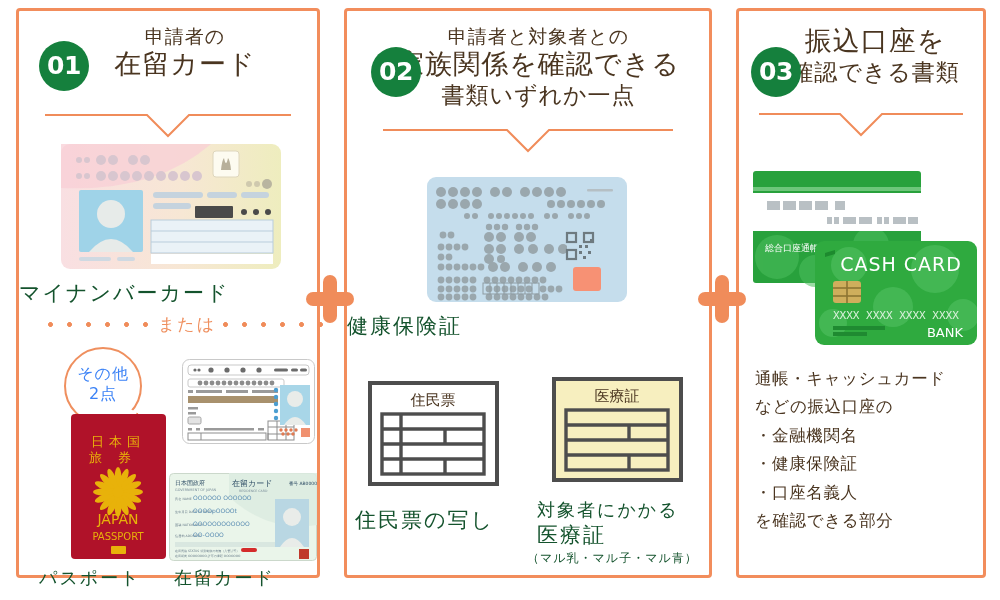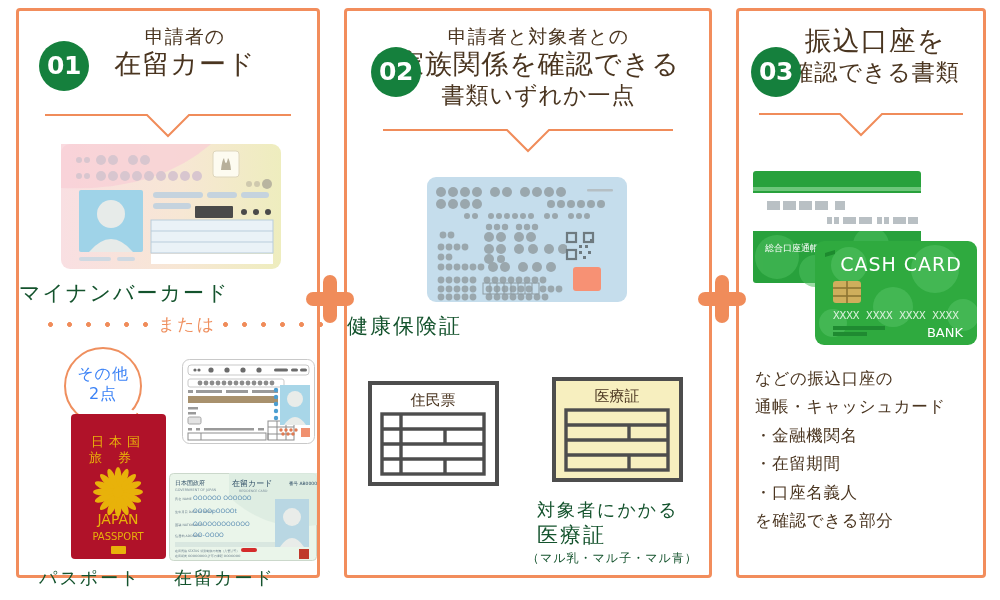--- a/index.html
+++ b/index.html
@@ -603,20 +603,21 @@
           <rect x="14" y="33" width="102" height="60"></rect>
           <line x1="14" y1="48" x2="116" y2="48"></line>
           <line x1="14" y1="63" x2="116" y2="63"></line>
           <line x1="14" y1="78" x2="116" y2="78"></line>
           <line x1="33" y1="33" x2="33" y2="93"></line>
           <line x1="77" y1="48" x2="77" y2="63"></line>
           <line x1="77" y1="78" x2="77" y2="93"></line>
         </g>
       </svg>
     </div>
+    <div class="cap cap-lg" style="left:8px; top:495px; width:160px;">住民票の写し</div>
 
     <div class="art" style="left:205px; top:366px;">
       <svg width="131" height="105" viewBox="0 0 131 105">
         <rect x="2" y="2" width="127" height="101" fill="#f7efbf" stroke="#4d4d4d" stroke-width="4"></rect>
         <text x="65" y="24" font-size="15" fill="#4a3520" text-anchor="middle" font-family="DejaVu Sans, sans-serif">医療証</text>
         <g stroke="#4d4d4d" stroke-width="3.4" fill="none">
           <rect x="14" y="33" width="102" height="60"></rect>
           <line x1="14" y1="48" x2="116" y2="48"></line>
           <line x1="14" y1="63" x2="116" y2="63"></line>
           <line x1="14" y1="78" x2="116" y2="78"></line>
@@ -705,22 +706,22 @@
           <g fill="#1f8a31">
             <rect x="18" y="85" width="52" height="4"></rect>
               <rect x="18" y="91" width="34" height="4"></rect>
           </g>
           <text x="148" y="96" font-size="13" fill="#ffffff" text-anchor="end" font-family="DejaVu Sans, sans-serif">BANK</text>
         </g>
       </svg>
     </div>
 
     <div id="bank-notes" style="left:16px; top:354px;">
+      <div>通帳・キャッシュカード</div>
       <div>などの振込口座の</div>
-      <div>通帳・キャッシュカード</div>
       <div>・金融機関名</div>
-      <div>・在留期間</div>
+      <div>・健康保険証</div>
       <div>・口座名義人</div>
       <div>を確認できる部分</div>
     </div>
   </section>
 
 </div>
 
 </body></html>

